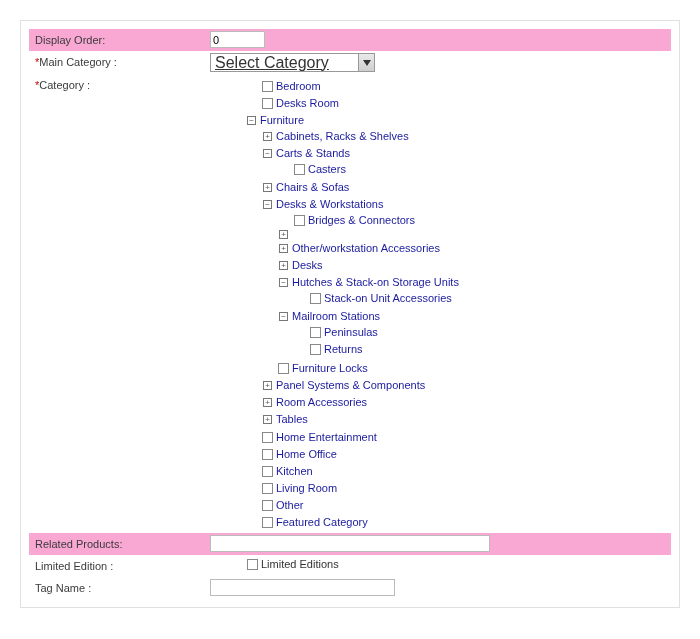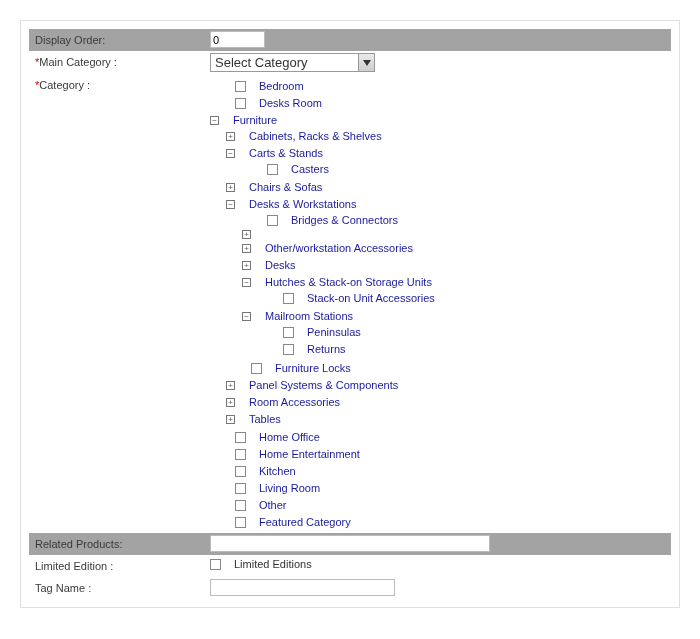--- a/index.html
+++ b/index.html
@@ -15,21 +15,21 @@
     width: 660px;
     border: 1px solid #e0e0e0;
     padding: 8px;
   }
   .row {
     display: flex;
     align-items: flex-start;
     min-height: 22px;
     padding: 2px 6px;
   }
-  .row.shaded { background: #a3a3a3; }
+  .row.shaded { background: #f9a8d4; }
   .label-col {
     width: 175px;
     padding-top: 3px;
     color: #3a3a3a;
   }
   .req { color: #cc0000; }
   .field-col { flex: 1; }
   input[type=text] {
     font-family: inherit;
     font-size: 11px;
@@ -45,37 +45,38 @@
     align-items: center;
     border: 1px solid #999;
     background: #fff;
     height: 19px;
     width: 165px;
     position: relative;
   }
   .select-old span {
     flex: 1;
     padding: 0 4px;
-    font-size: 13px;
+    font-size: 16px;
+    text-decoration: underline;
   }
   .select-arrow {
     width: 16px;
     height: 17px;
     background: linear-gradient(#e9e9e9,#cfcfcf);
     border-left: 1px solid #999;
     display: flex;
     align-items: center;
     justify-content: center;
   }
   .select-arrow svg { width: 8px; height: 6px; }
   .tree { margin-top: 2px; color: #1a1a9e; }
   .tree ul { list-style: none; margin: 0; padding: 0; }
   .tree li { padding: 1px 0; }
   .tree .children { padding-left: 16px; }
-  .node { display: flex; align-items: center; gap: 12px; line-height: 15px; }
+  .node { display: flex; align-items: center; gap: 2px; line-height: 15px; margin-left: 37px; }
   .toggle {
     width: 9px; height: 9px;
     border: 1px solid #777;
     background: #fff;
     display: inline-flex;
     align-items: center; justify-content: center;
     font-size: 8px; line-height: 1;
     color: #555;
     flex-shrink: 0;
     margin-right: 2px;
@@ -272,28 +273,28 @@
                     <span class="toggle">+</span>
                     <span class="node-label">Tables</span>
                   </span>
                 </li>
               </ul>
             </li>
             <li>
               <span class="node">
                 <span class="toggle-spacer"></span>
                 <span class="cb"></span>
+                <span class="node-label">Home Entertainment</span>
+              </span>
+            </li>
+            <li>
+              <span class="node">
+                <span class="toggle-spacer"></span>
+                <span class="cb"></span>
                 <span class="node-label">Home Office</span>
-              </span>
-            </li>
-            <li>
-              <span class="node">
-                <span class="toggle-spacer"></span>
-                <span class="cb"></span>
-                <span class="node-label">Home Entertainment</span>
               </span>
             </li>
             <li>
               <span class="node">
                 <span class="toggle-spacer"></span>
                 <span class="cb"></span>
                 <span class="node-label">Kitchen</span>
               </span>
             </li>
             <li>

